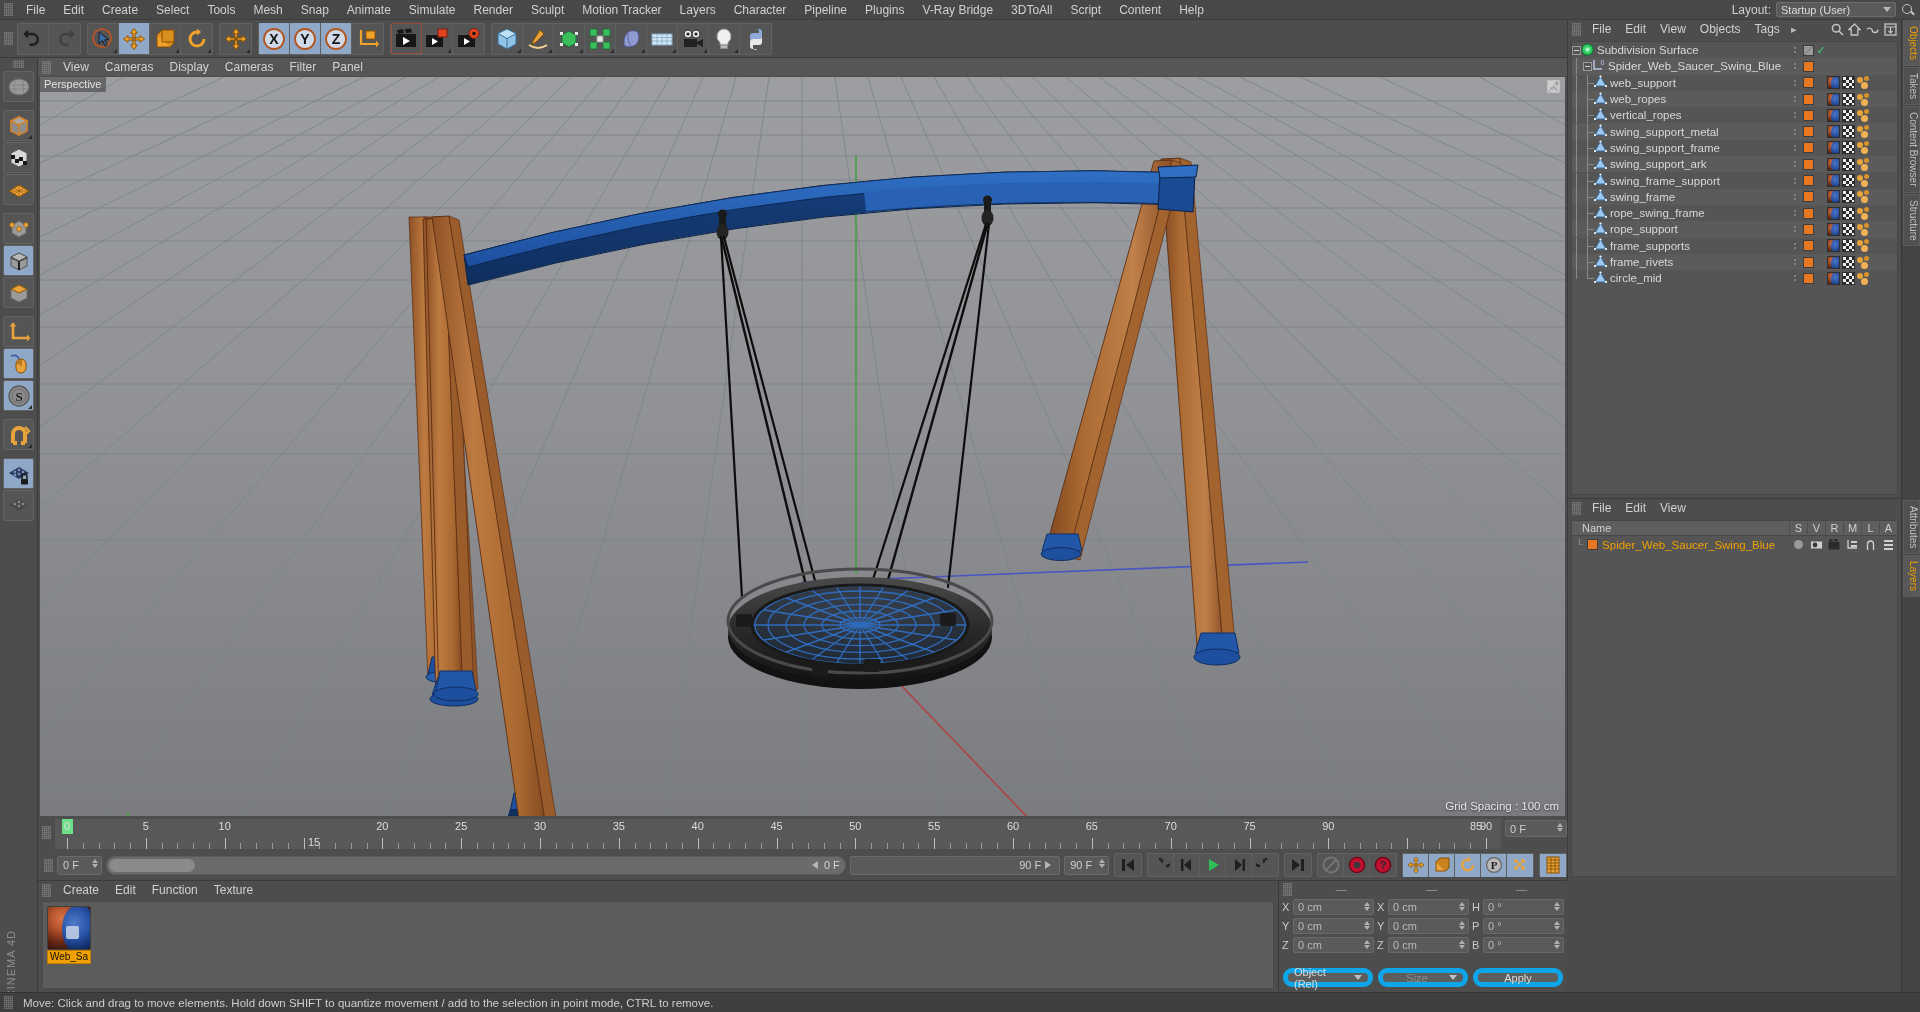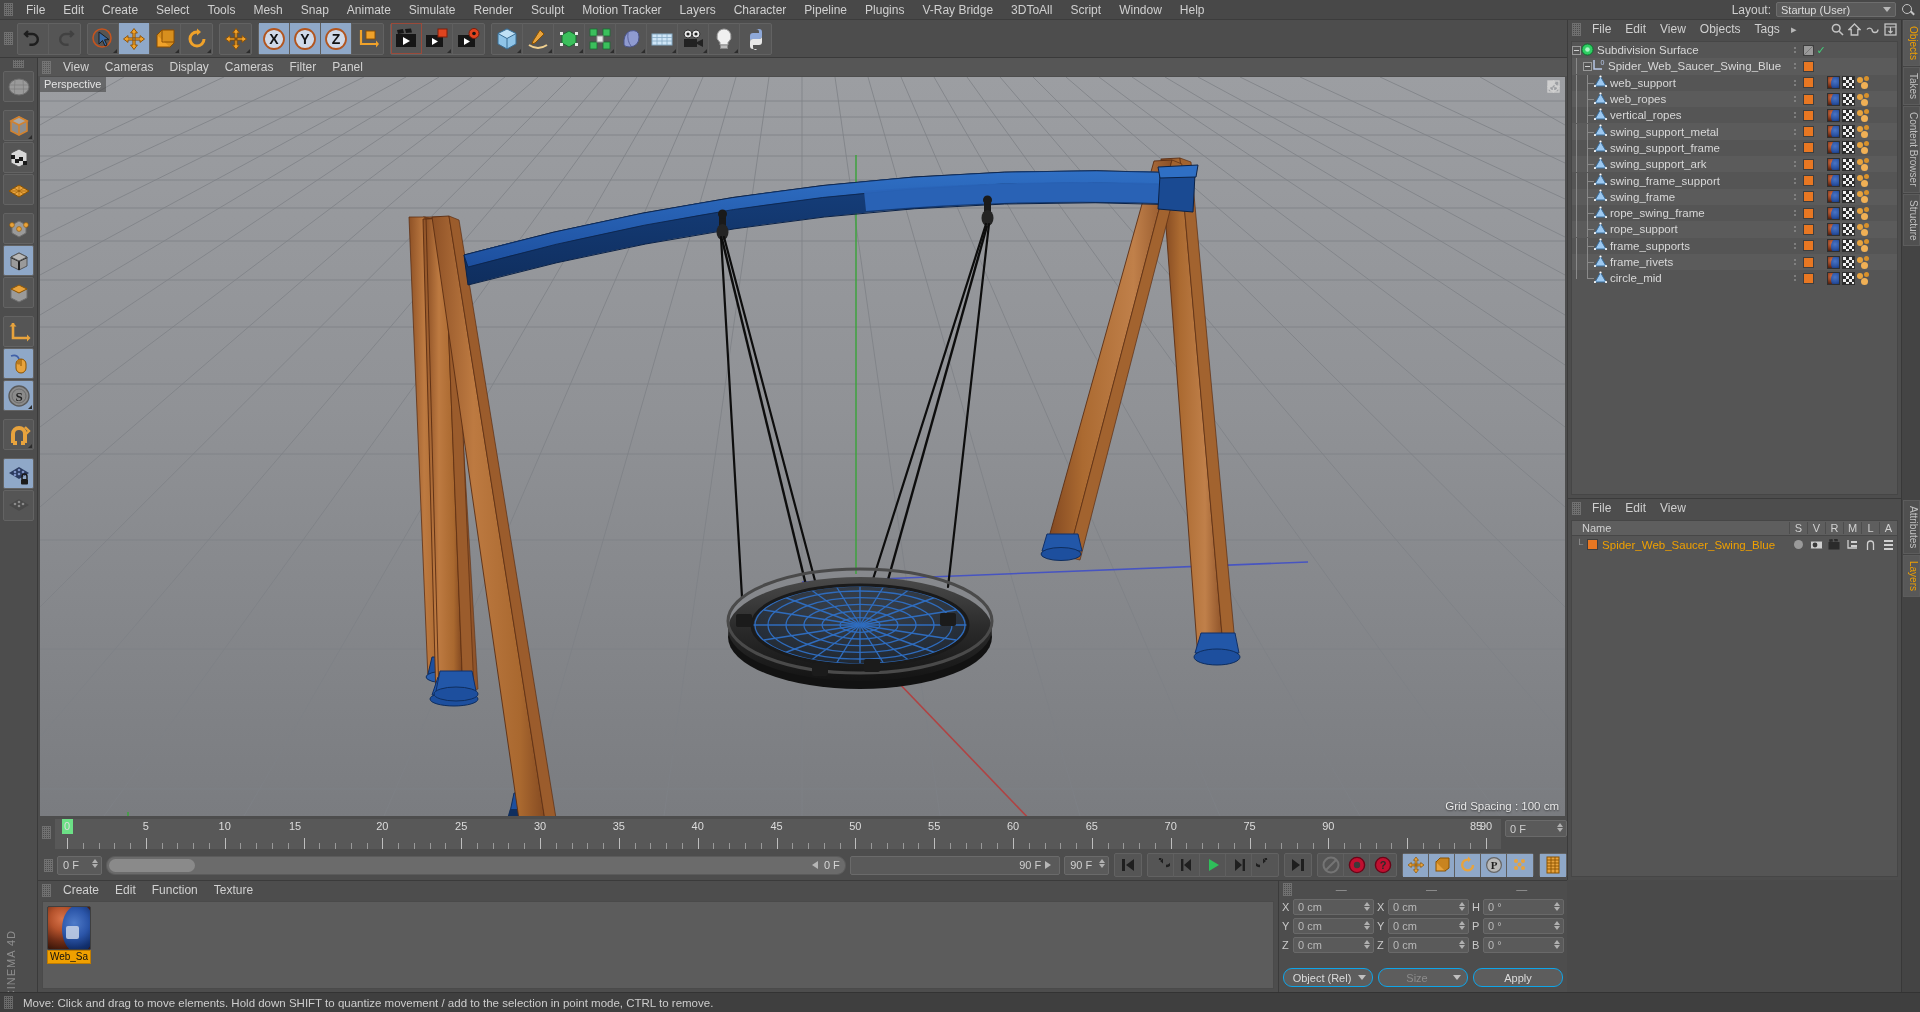--- a/index.html
+++ b/index.html
@@ -192,21 +192,21 @@
   .cm-col { flex:1; display:flex; flex-direction:column; gap:3px; }
   .cm-row { display:flex; align-items:center; gap:2px; }
   .cm-row .ax { width:9px; font-size:11px; color:#c9c9c9; }
   .cm-field {
     flex:1; height:16px; background:#5a5a5a; border:1px solid #696969; border-radius:2px;
     display:flex; align-items:center; padding-left:4px; font-size:11px; color:#b9b9b9;
     position:relative;
   }
   .cm-bottom { position:absolute; left:4px; right:4px; bottom:5px; display:flex; gap:5px; }
   .cm-btn {
-    height:19px; background:#5d5d5d; border:1px solid #0ea5e9; border-radius:9px;
+    height:19px; background:#5d5d5d; border:5px solid #0ea5e9; border-radius:9px;
     display:flex;align-items:center;justify-content:center; font-size:11px; color:#dcdcdc;
     position:relative; padding:0 6px;margin-top:19px;
   }
   .cm-btn.dd::after{content:"";position:absolute;right:6px;width:0;height:0;
     border-left:4px solid transparent;border-right:4px solid transparent;border-top:5px solid #c0c0c0;}
   .cm-btn.dim { color:#8c8c8c; }
 
   
   #objmgr {
     position:absolute; left:1567px; top:20px; width:334px; height:478px;
@@ -312,21 +312,21 @@
     <div class="mi">Render</div>
     <div class="mi">Sculpt</div>
     <div class="mi">Motion Tracker</div>
     <div class="mi">Layers</div>
     <div class="mi">Character</div>
     <div class="mi">Pipeline</div>
     <div class="mi">Plugins</div>
     <div class="mi">V-Ray Bridge</div>
     <div class="mi">3DToAll</div>
     <div class="mi">Script</div>
-    <div class="mi">Window</div>
+    <div class="mi">Content</div>
     <div class="mi">Help</div>
 
     <div class="layoutbox">
       <span class="lbl">Layout:</span>
       <div class="layoutsel">
         <span>Startup (User)</span>
         <span class="cv"></span>
       </div>
       <div class="magnifier"></div>
     </div>
@@ -1053,21 +1053,21 @@
         <div class="tick" style="left: 1336.4px; height: 6px; opacity: 0.6;"></div>
         <div class="tick" style="left: 1352.17px; height: 11px; opacity: 0.95;"></div>
         <div class="tick" style="left: 1367.93px; height: 6px; opacity: 0.6;"></div>
         <div class="tick" style="left: 1383.7px; height: 6px; opacity: 0.6;"></div>
         <div class="tick" style="left: 1399.47px; height: 6px; opacity: 0.6;"></div>
         <div class="tick" style="left: 1415.23px; height: 6px; opacity: 0.6;"></div>
         <div class="tick" style="left: 1431px; height: 11px; opacity: 0.95;"></div>
         <div class="lab" style="left: 12px;">0</div>
         <div class="lab" style="left: 90.8333px;">5</div>
         <div class="lab" style="left: 169.667px;">10</div>
-        <div class="lab" style="left: 240px;">15</div>
+        <div class="lab" style="left: 259px; margin-top: 16px;">15</div>
         <div class="lab" style="left: 327.333px;">20</div>
         <div class="lab" style="left: 406.167px;">25</div>
         <div class="lab" style="left: 485px;">30</div>
         <div class="lab" style="left: 563.833px;">35</div>
         <div class="lab" style="left: 642.667px;">40</div>
         <div class="lab" style="left: 721.5px;">45</div>
         <div class="lab" style="left: 800.333px;">50</div>
         <div class="lab" style="left: 879.167px;">55</div>
         <div class="lab" style="left: 958px;">60</div>
         <div class="lab" style="left: 1036.83px;">65</div>

